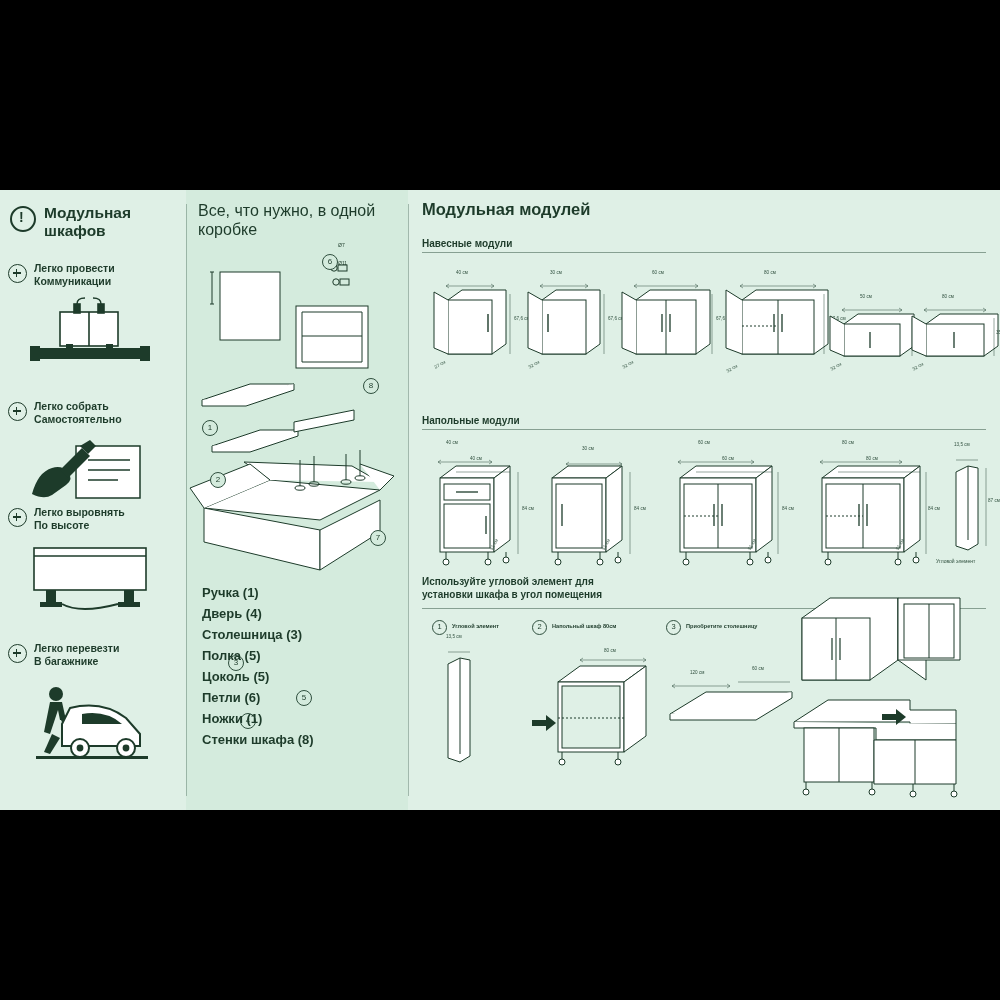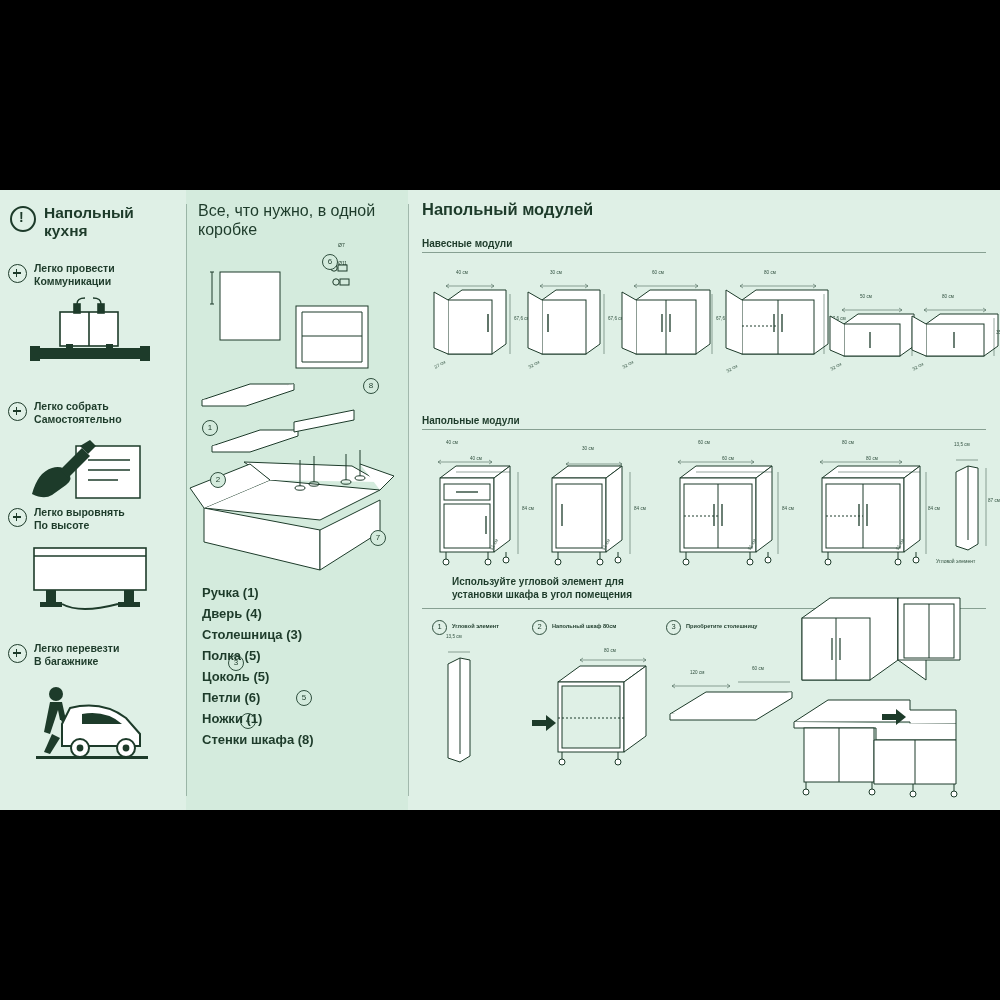--- a/index.html
+++ b/index.html
@@ -39,21 +39,21 @@
   .cap{position:absolute;font-size:5px;color:#2f4f3e;white-space:nowrap;}
   svg{display:block;overflow:visible;}
 </style>
 </head>
 <body>
 
 <div class="page">
 
   <div class="col col-a">
     <div class="excl"></div>
-    <div class="a-title">Напольный кухня</div>
+    <div class="a-title">Модульная шкафов</div>
 
     <div class="feat" style="top:74px;">
       <span class="plus"></span>
       <span class="txt">
         <span>Легко провести</span><br>
         <span>Коммуникации</span>
       </span>
     </div>
     <div class="fig" style="top:112px;">
       <svg width="120" height="68" viewBox="0 0 120 68">
@@ -214,21 +214,21 @@
       <div>Полка (5)</div>
       <div>Цоколь (5)</div>
       <div>Петли (6)</div>
       <div>Ножки (1)</div>
       <div>Стенки шкафа (8)</div>
     </div>
   </div>
 
   <div class="col col-c">
     <div class="divider" style="left:0;"></div>
-    <div class="c-title">Напольный модулей</div>
+    <div class="c-title">Модульная модулей</div>
 
     <div class="sec" style="top:48px;">Навесные модули</div>
     <div class="rule" style="top:62px;"></div>
 
     <div class="cab" style="left:20px;top:84px;">
       <svg width="86" height="110" viewBox="0 0 86 110">
         <g stroke="#1d3b2a" fill="#fff" stroke-width="1">
           <path d="M20 26 l14 -10 l44 0 l0 54 l-14 10 l-44 0 z"></path>
           <rect x="20" y="26" width="44" height="54"></rect>
           <path d="M20 26 l-14 -8 l0 56 l14 6"></path>
@@ -475,21 +475,21 @@
         <g stroke="#2f4f3e" stroke-width=".5" fill="none">
           <line x1="14" y1="18" x2="36" y2="18"></line>
           <line x1="44" y1="26" x2="44" y2="104"></line>
         </g>
       </svg>
       <span class="dim" style="left:12px;top:0px;">13,5 см</span>
       <span class="dim" style="left:46px;top:56px;">87 см</span>
       <span class="cap" style="left:-6px;top:116px;">Угловой элемент</span>
     </div>
 
-    <div class="sec" style="top:385px;width:330px;line-height:1.3;margin-left:30px;">
+    <div class="sec" style="top:385px;width:330px;line-height:1.3;">
       <span>Используйте угловой элемент для</span><br>
       <span>установки шкафа в угол помещения</span>
     </div>
     <div class="rule" style="top:418px;"></div>
 
     <span class="stepnum" style="left:24px;top:430px;">1</span>
     <span class="steplbl" style="left:44px;top:433px;">Угловой элемент</span>
     <div class="cab" style="left:26px;top:446px;">
       <svg width="60" height="140" viewBox="0 0 60 140">
         <g stroke="#1d3b2a" fill="#fff" stroke-width="1">

